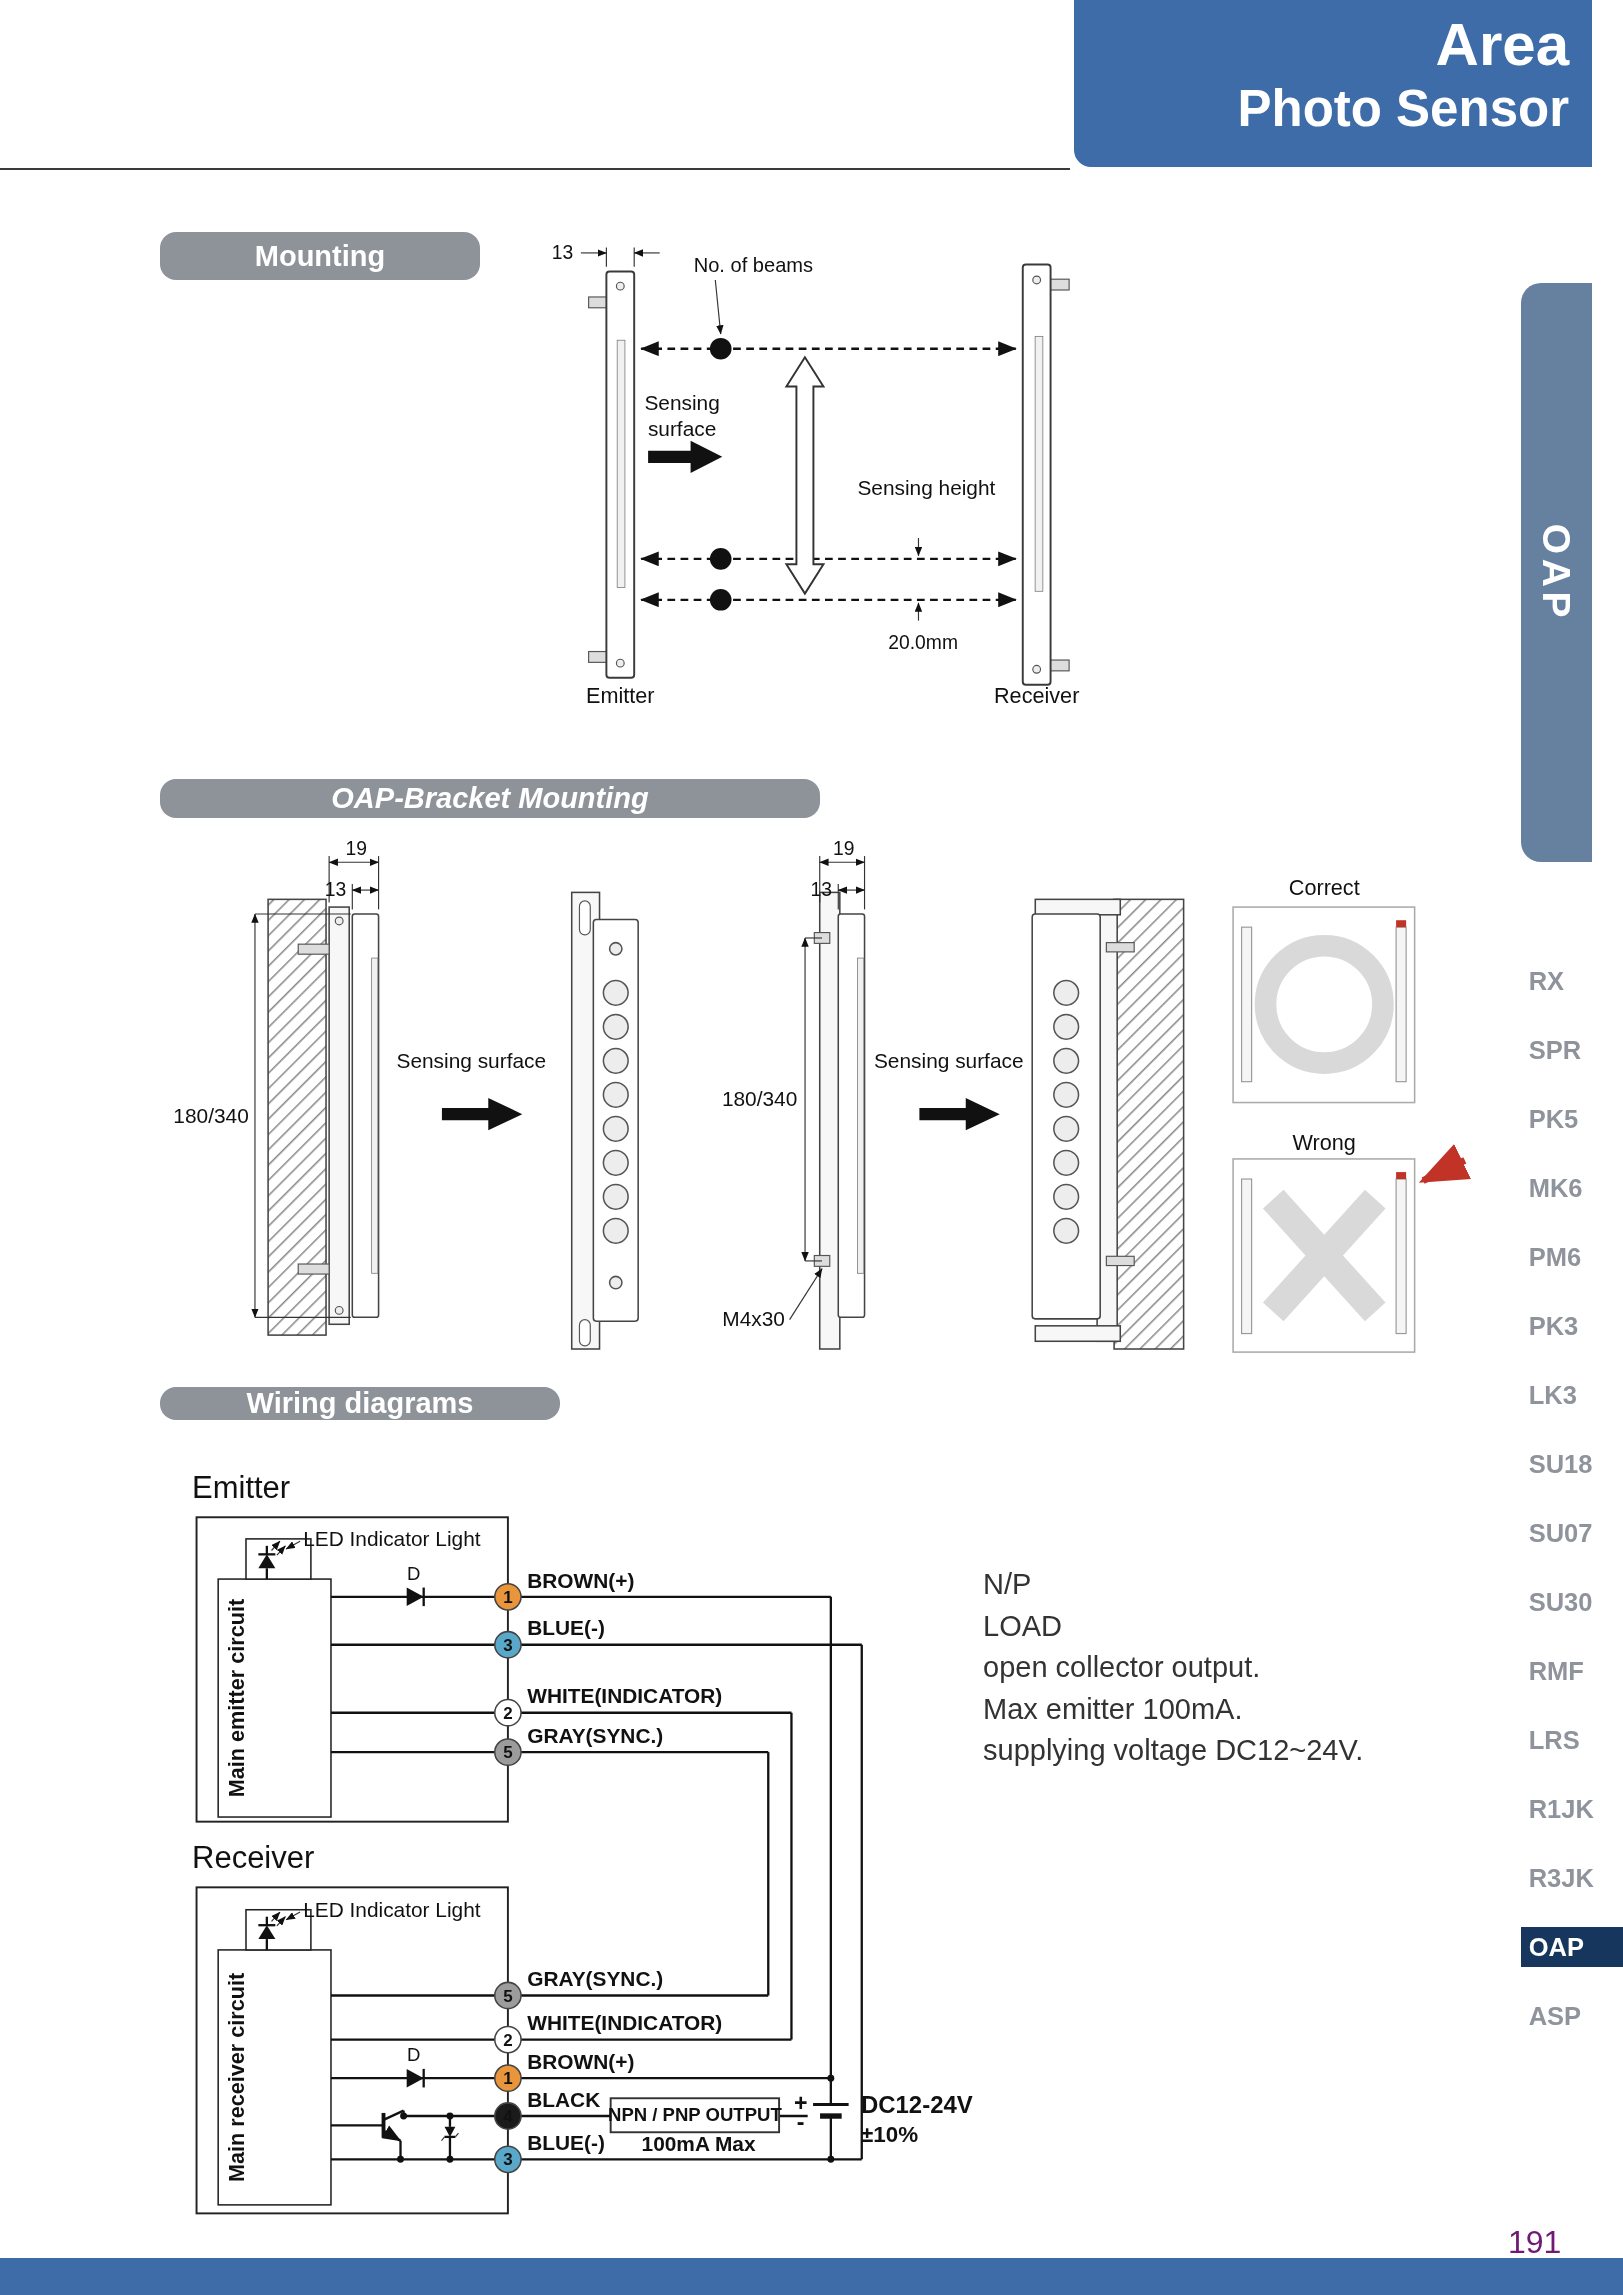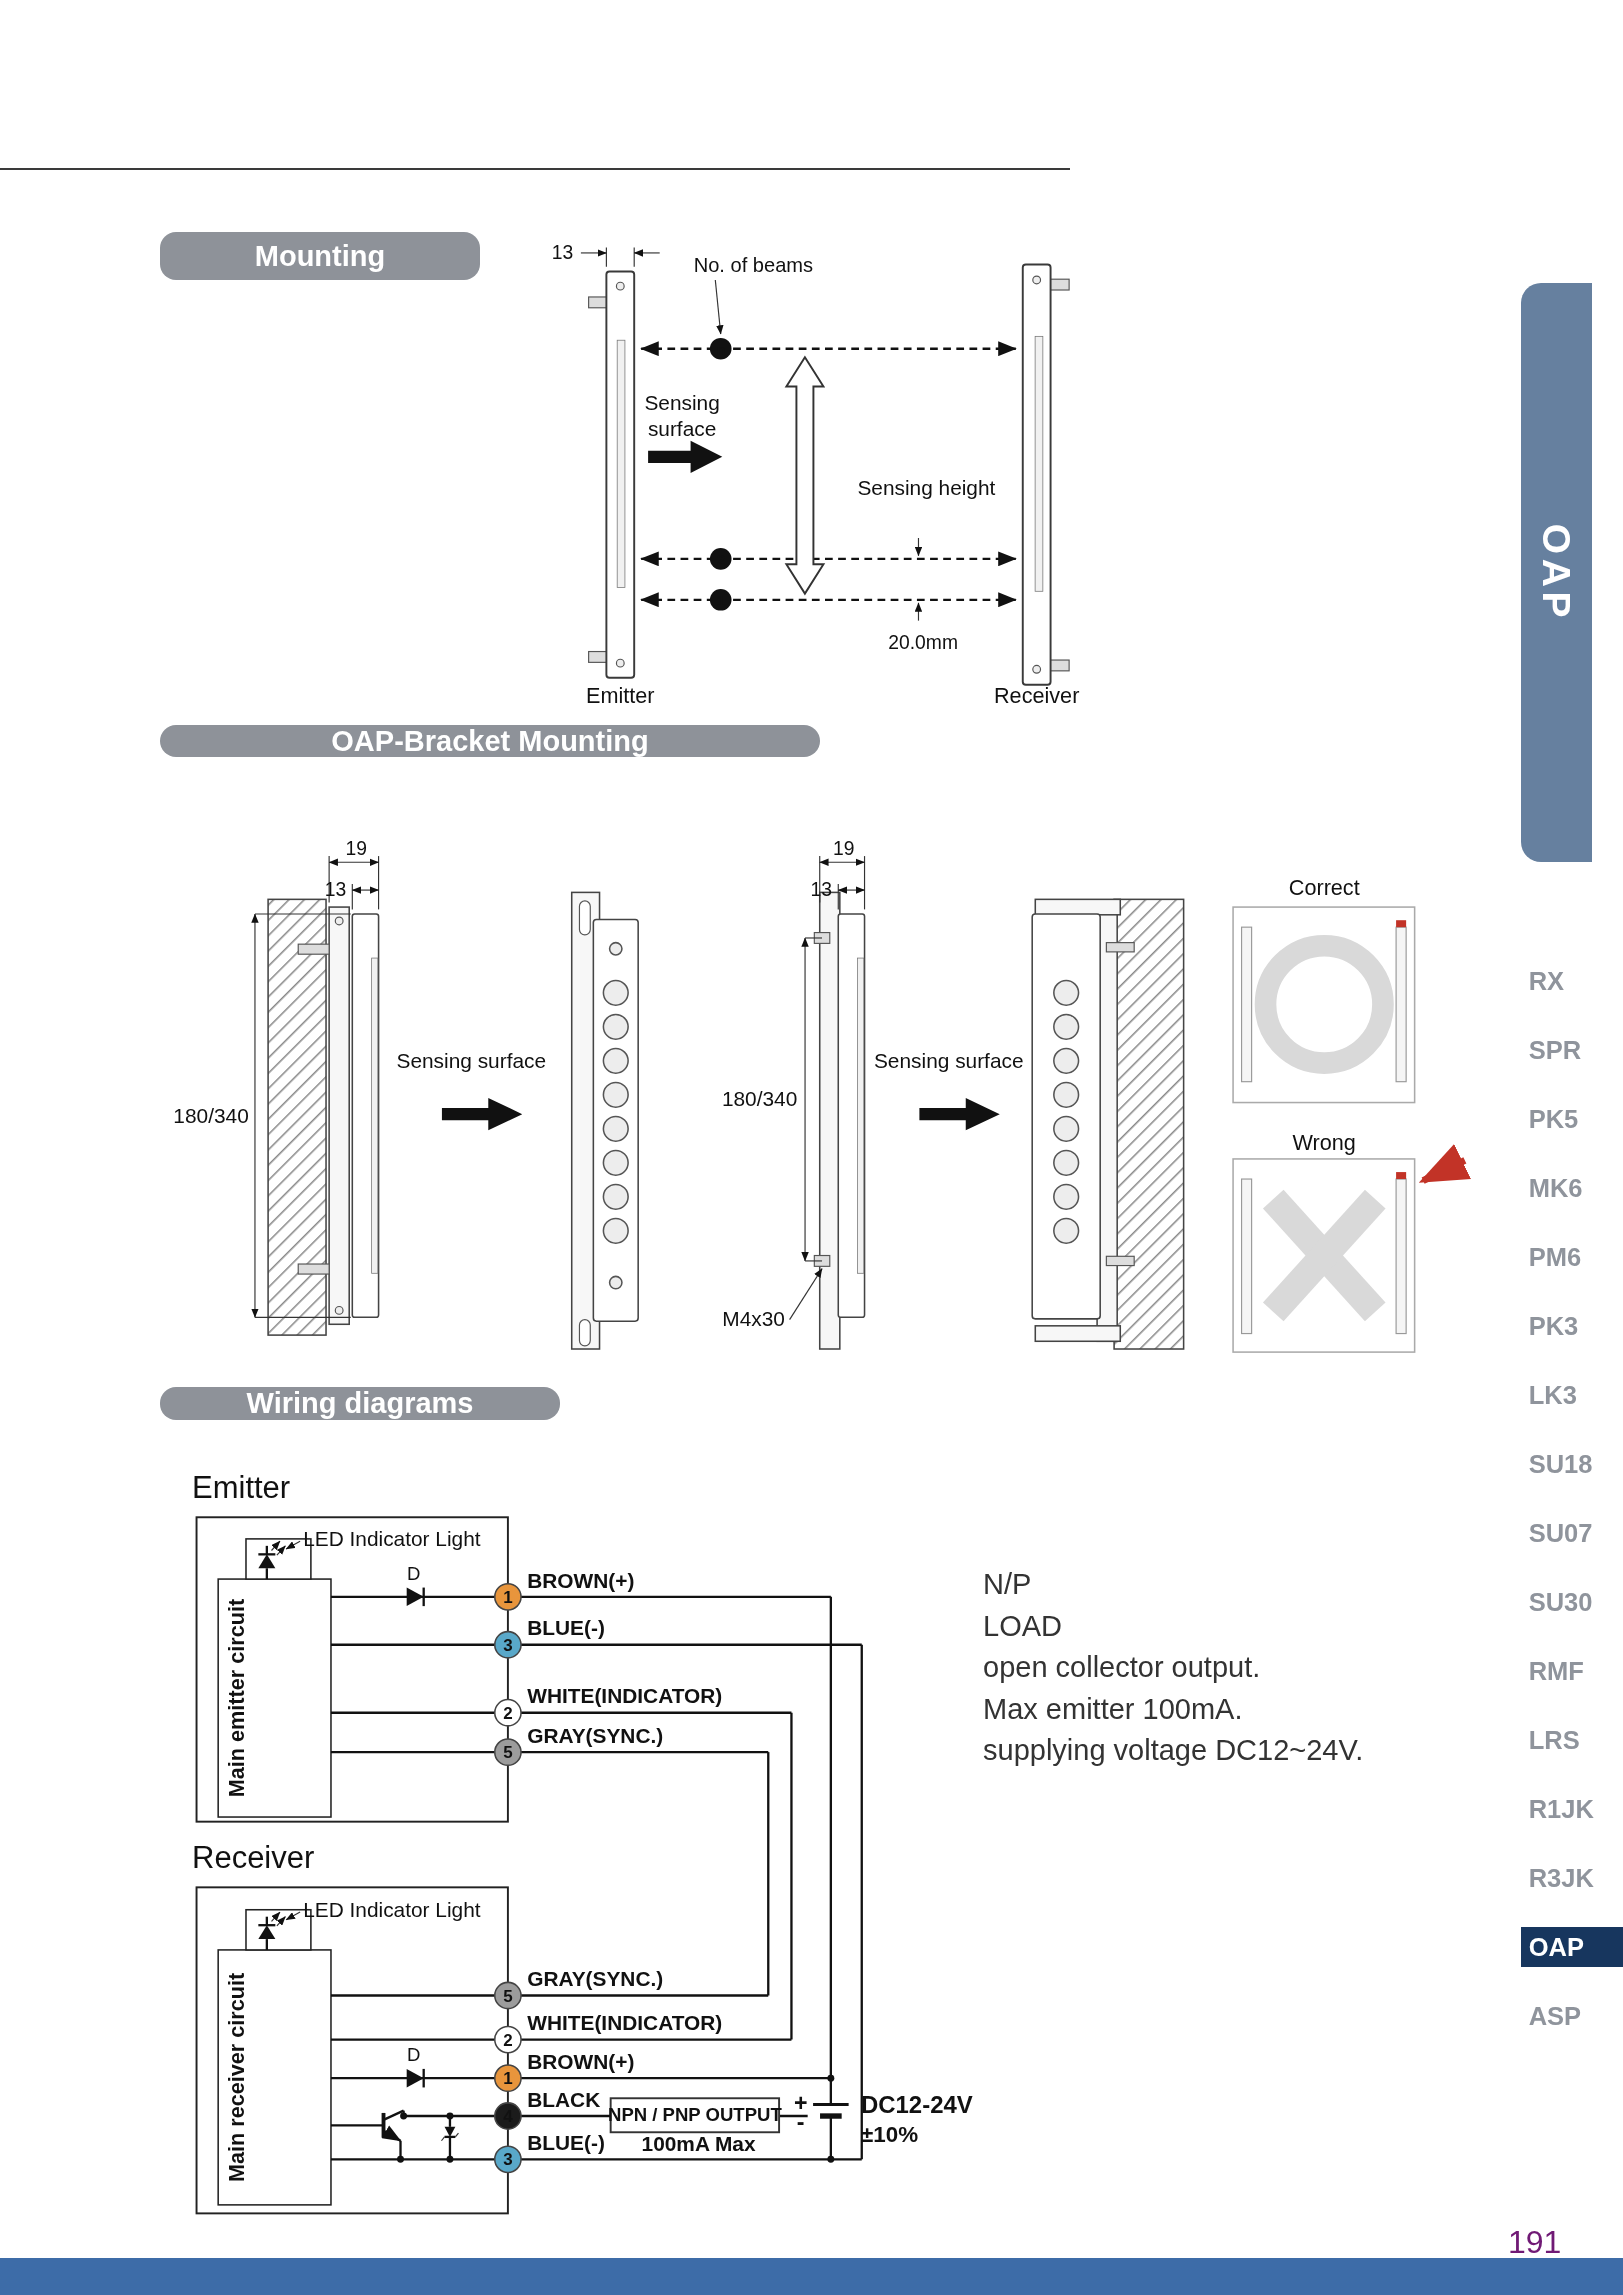--- a/index.html
+++ b/index.html
@@ -16,21 +16,21 @@
             border-radius:20px 0 0 20px;display:flex;align-items:center;justify-content:center;}
   .side-tab span{transform:rotate(90deg);color:#fff;font-size:39px;font-weight:bold;
                  letter-spacing:4.6px;white-space:nowrap;}
   .sidebar{left:1521px;top:961px;width:103px;}
   .sb-item{height:40px;line-height:40px;margin-bottom:29px;font-size:25.5px;font-weight:bold;
            color:#8f949c;padding-left:7.7px;}
   .sb-item.active{background:#17365e;color:#fff;}
   .sec{background:#8e9299;color:#fff;font-weight:bold;font-size:29px;
        display:flex;align-items:center;justify-content:center;border-radius:16px;}
   #sec-mounting{left:160px;top:232px;width:320px;height:48px;}
-  #sec-bracket{left:160px;top:725px;width:660px;height:32px;}
+  #sec-bracket{left:160px;top:779px;width:660px;height:39px;font-style:italic;}
   #sec-wiring{left:160px;top:1387px;width:400px;height:33px;}
   .heading{font-size:31px;color:#111;z-index:3;}
   #h-emitter{left:192px;top:1470px;}
   #h-receiver{left:192px;top:1840px;}
   .notes{left:983px;top:1568px;font-size:29px;color:#333;z-index:3;}
   .notes div{margin-bottom:8.5px;}
   .pageno{left:1508px;top:2224px;font-size:32px;color:#701a75;}
   .botbar{left:0;top:2258px;width:1623px;height:38px;background:#3d6ca8;}
   svg{position:absolute;}
   svg text{font-family:"Liberation Sans",sans-serif;fill:#111;}
@@ -49,20 +49,24 @@
   .sbar{fill:#f5f5f5;stroke:#999;stroke-width:1.5;}
   .red{fill:#c23327;}
   .wlbl{font-weight:bold;font-size:27px;}
 </style>
 </head>
 <body>
 
 <div id="page">
 
   <div class="abs title-rule"></div>
+  <div class="abs corner-tab">
+    <div class="ct1">Area</div>
+    <div class="ct2">Photo Sensor</div>
+  </div>
   <div class="abs side-tab">
     <span>OAP</span>
   </div>
 
   <div class="abs sidebar">
     <div class="sb-item">RX</div>
     <div class="sb-item">SPR</div>
     <div class="sb-item">PK5</div>
     <div class="sb-item">MK6</div>
     <div class="sb-item">PM6</div>

